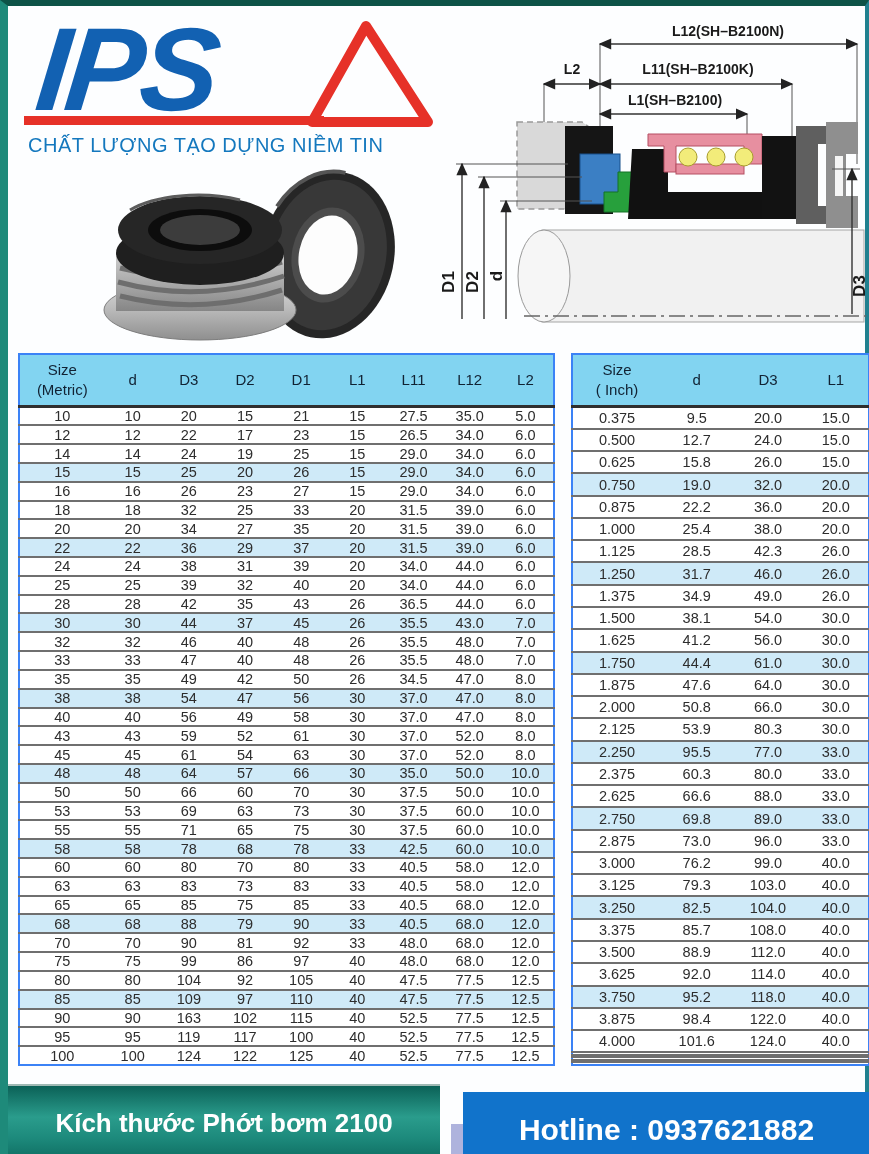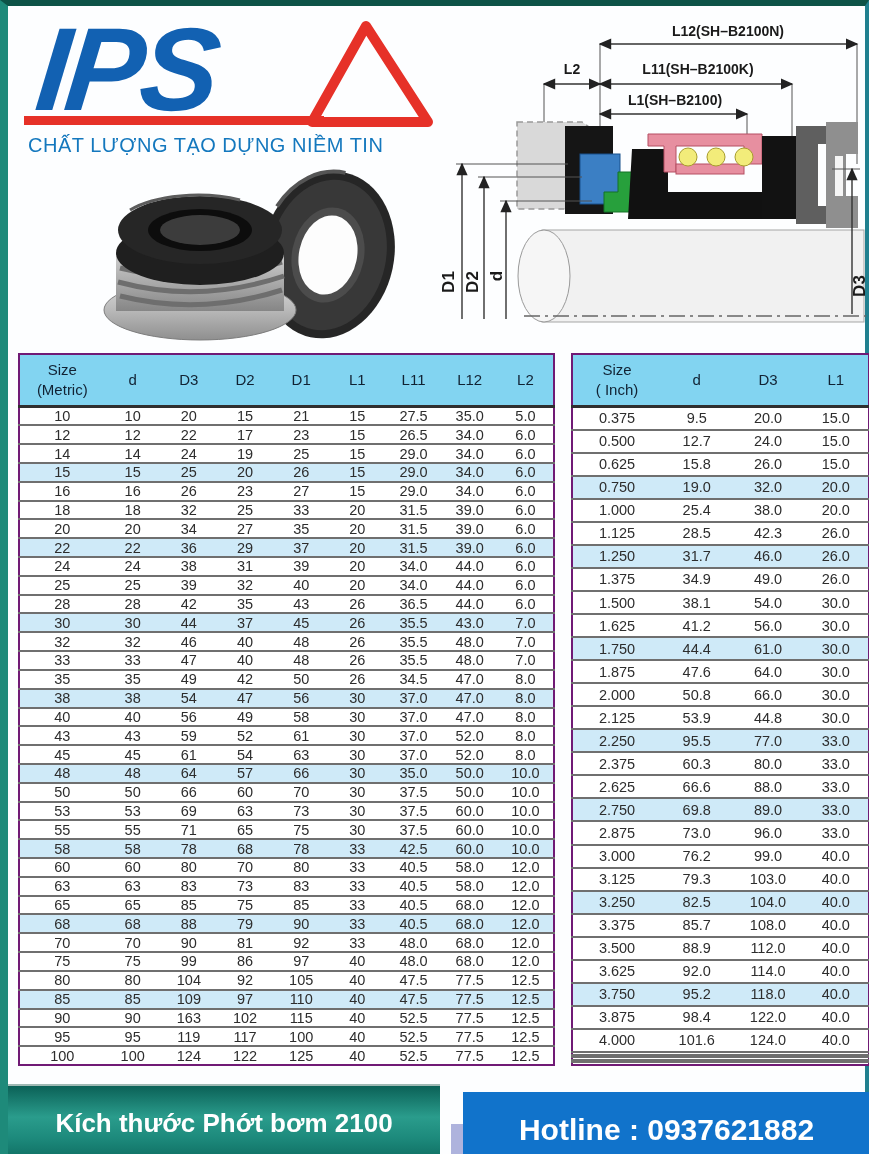--- a/index.html
+++ b/index.html
@@ -23,21 +23,21 @@
   
   #diagram{position:absolute;left:424px;top:8px;width:438px;height:338px;}
   #diagram text{font-family:"Liberation Sans","DejaVu Sans",sans-serif;font-weight:bold;fill:#1a1a1a;}
   .dimline{stroke:#333;stroke-width:1.4;}
   .extline{stroke:#555;stroke-width:1;}
   
   .table-wrap{position:absolute;top:347px;background:#fff;}
   #metric-wrap{left:10px;width:537px;height:713px;}
   #inch-wrap{left:563px;width:299px;height:713px;}
   table.spec{width:100%;height:100%;border-collapse:collapse;table-layout:fixed;
-             border:2px solid #701a75;}
+             border:2px solid #3b82f6;}
   table.spec th{background:var(--header-bg);color:#123;font-weight:normal;
                 font-size:15px;line-height:1.3;height:52px;text-align:center;
                 border-bottom:3px solid #2f2f2f;}
   table.spec td{text-align:center;font-size:14.5px;color:#2d2d2d;
                 border-top:2px solid #6f6f6f;padding:0;}
   table.spec tbody tr:first-child td{border-top:none;margin-left:20px;}
   table.spec tr.hl{background:var(--row-highlight);}
   
   #footer-title{position:absolute;left:0;top:1078px;width:432px;height:76px;
     background:linear-gradient(180deg,#0b6157 0%,#2a9c8c 42%,#1d8a7c 70%,#0f6e62 100%);
@@ -615,20 +615,26 @@
             <td>26.0</td>
             <td>15.0</td>
           </tr>
           <tr class="hl">
             <td>0.750</td>
             <td>19.0</td>
             <td>32.0</td>
             <td>20.0</td>
           </tr>
           <tr>
+            <td>0.875</td>
+            <td>22.2</td>
+            <td>36.0</td>
+            <td>20.0</td>
+          </tr>
+          <tr>
             <td>1.000</td>
             <td>25.4</td>
             <td>38.0</td>
             <td>20.0</td>
           </tr>
           <tr>
             <td>1.125</td>
             <td>28.5</td>
             <td>42.3</td>
             <td>26.0</td>
@@ -671,21 +677,21 @@
           </tr>
           <tr>
             <td>2.000</td>
             <td>50.8</td>
             <td>66.0</td>
             <td>30.0</td>
           </tr>
           <tr>
             <td>2.125</td>
             <td>53.9</td>
-            <td>44.8</td>
+            <td>80.3</td>
             <td>30.0</td>
           </tr>
           <tr class="hl">
             <td>2.250</td>
             <td>95.5</td>
             <td>77.0</td>
             <td>33.0</td>
           </tr>
           <tr>
             <td>2.375</td>

